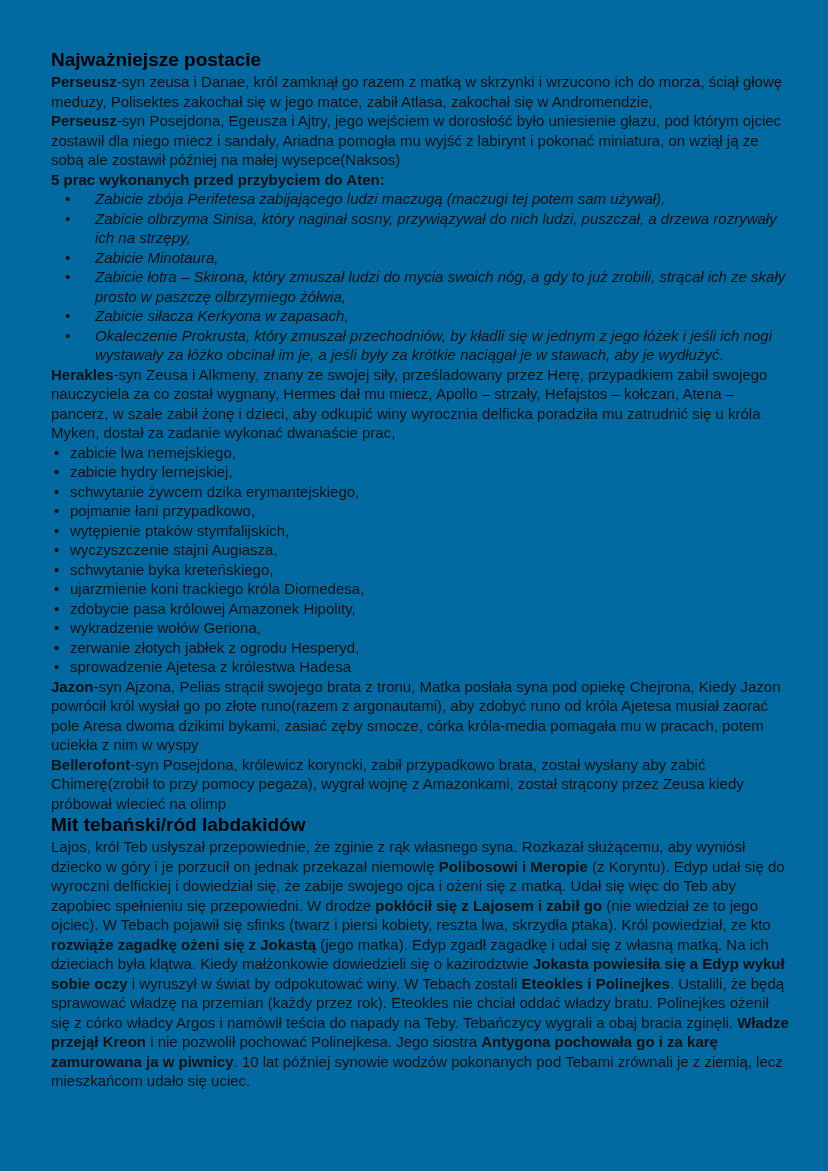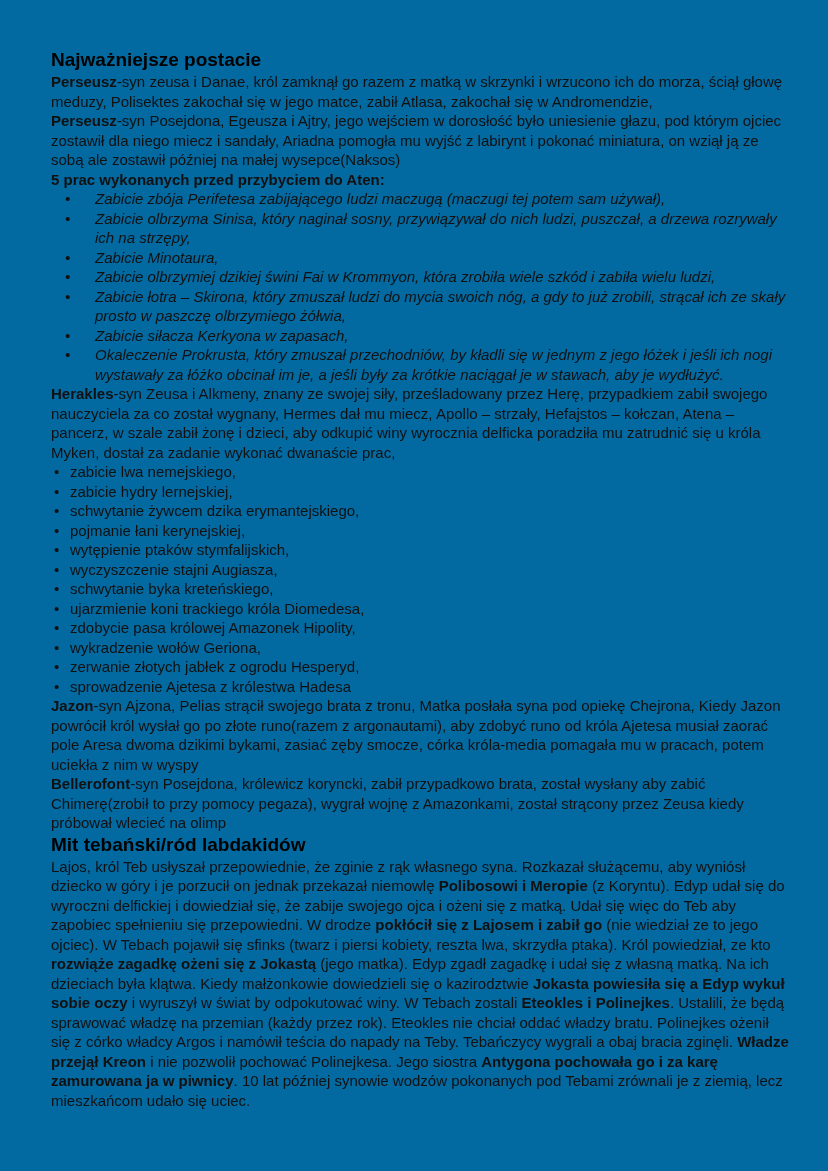--- a/index.html
+++ b/index.html
@@ -67,31 +67,30 @@
 <div class="page">
   <div class="doc">
       <h2 class="heading">Najważniejsze postacie</h2>
       <p class="para"><b>Perseusz</b><span>-syn zeusa i Danae, król zamknął go razem z matką w skrzynki i wrzucono ich do morza, ściął głowę meduzy, Polisektes zakochał się w jego matce, zabił Atlasa, zakochał się w Andromendzie,</span></p>
       <p class="para"><b>Perseusz</b><span>-syn Posejdona, Egeusza i Ajtry, jego wejściem w dorosłość było uniesienie głazu, pod którym ojciec zostawił dla niego miecz i sandały, Ariadna pomogła mu wyjść z labirynt i pokonać miniatura, on wziął ją ze sobą ale zostawił później na małej wysepce(Naksos)</span></p>
       <p class="para"><b>5 prac wykonanych przed przybyciem do Aten:</b></p>
       <ul class="list wide">
         <li><span>Zabicie zbója Perifetesa zabijającego ludzi maczugą (maczugi tej potem sam używał),</span></li>
         <li><span>Zabicie olbrzyma Sinisa, który naginał sosny, przywiązywał do nich ludzi, puszczał, a drzewa rozrywały ich na strzępy,</span></li>
         <li><span>Zabicie Minotaura,</span></li>
-        <li><span>Zabicie olbrzymiej dzikiej świni Fai w Krommyon, która zrobiła wiele szkód i zabiła wielu ludzi,</span></li>
         <li><span>Zabicie łotra – Skirona, który zmuszał ludzi do mycia swoich nóg, a gdy to już zrobili, strącał ich ze skały prosto w paszczę olbrzymiego żółwia,</span></li>
         <li><span>Zabicie siłacza Kerkyona w zapasach,</span></li>
         <li><span>Okaleczenie Prokrusta, który zmuszał przechodniów, by kładli się w jednym z jego łóżek i jeśli ich nogi wystawały za łóżko obcinał im je, a jeśli były za krótkie naciągał je w stawach, aby je wydłużyć.</span></li>
       </ul>
       <p class="para"><b>Herakles</b><span>-syn Zeusa i Alkmeny, znany ze swojej siły, prześladowany przez Herę, przypadkiem zabił swojego nauczyciela za co został wygnany, Hermes dał mu miecz, Apollo – strzały, Hefajstos – kołczan, Atena – pancerz, w szale zabił żonę i dzieci, aby odkupić winy wyrocznia delficka poradziła mu zatrudnić się u króla Myken, dostał za zadanie wykonać dwanaście prac,</span></p>
       <ul class="list tight">
         <li><span>zabicie lwa nemejskiego,</span></li>
         <li><span>zabicie hydry lernejskiej,</span></li>
         <li><span>schwytanie żywcem dzika erymantejskiego,</span></li>
-        <li><span>pojmanie łani kerynejskiej,</span></li>
+        <li><span>pojmanie łani przypadkowo,</span></li>
         <li><span>wytępienie ptaków stymfalijskich,</span></li>
         <li><span>wyczyszczenie stajni Augiasza,</span></li>
         <li><span>schwytanie byka kreteńskiego,</span></li>
         <li><span>ujarzmienie koni trackiego króla Diomedesa,</span></li>
         <li><span>zdobycie pasa królowej Amazonek Hipolity,</span></li>
         <li><span>wykradzenie wołów Geriona,</span></li>
         <li><span>zerwanie złotych jabłek z ogrodu Hesperyd,</span></li>
         <li><span>sprowadzenie Ajetesa z królestwa Hadesa</span></li>
       </ul>
       <p class="para"><b>Jazon</b><span>-syn Ajzona, Pelias strącił swojego brata z tronu, Matka posłała syna pod opiekę Chejrona, Kiedy Jazon powrócił król wysłał go po złote runo(razem z argonautami), aby zdobyć runo od króla Ajetesa musiał zaorać pole Aresa dwoma dzikimi bykami, zasiać zęby smocze, córka króla-media pomagała mu w pracach, potem uciekła z nim w wyspy</span></p>

